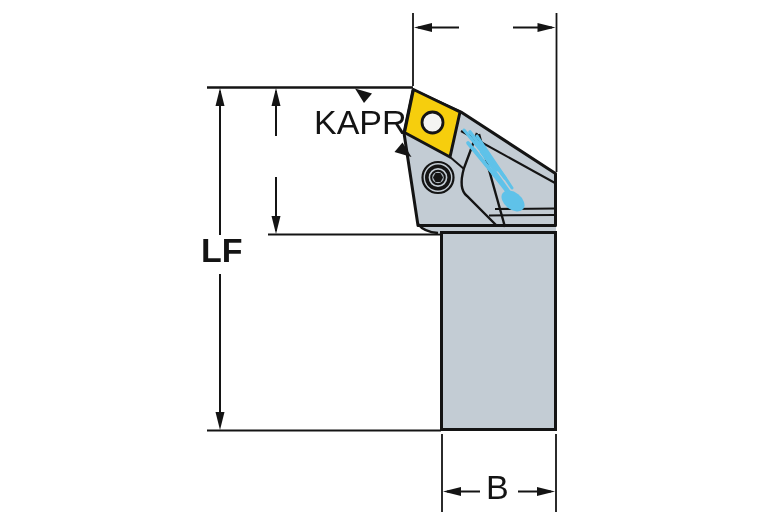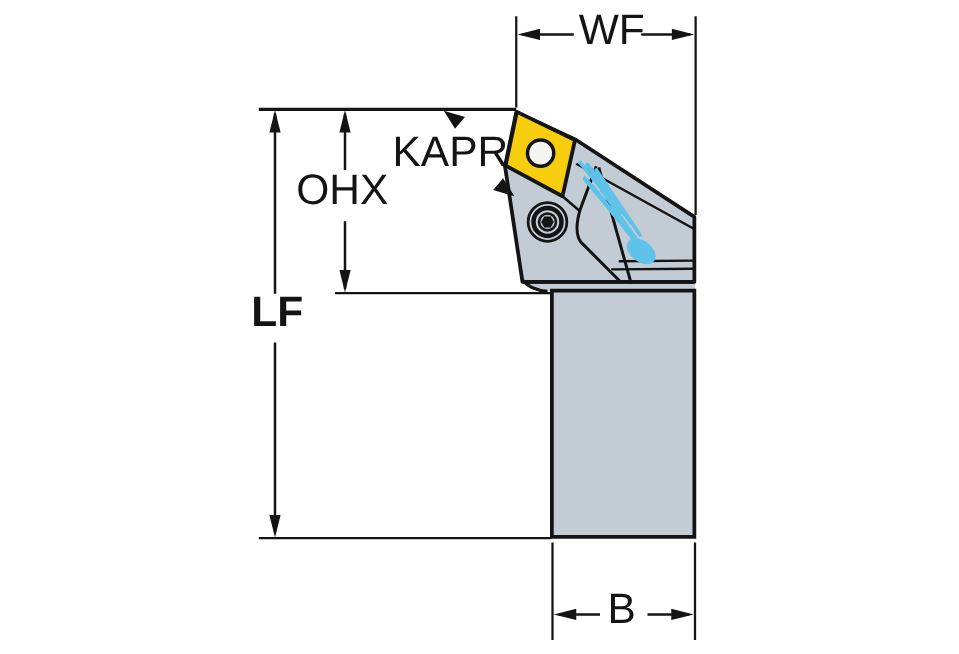--- a/index.html
+++ b/index.html
@@ -122,23 +122,21 @@
         <polygon points="443,177.5 440.5,181.9 435.5,181.9 433,177.5 435.5,173.1 440.5,173.1" fill="var(--line)" stroke="none"></polygon>
       </g>
     </g>
 
     <g fill="var(--line)">
       <polygon points="355,88.5 372,93.5 364,103"></polygon>
       <polygon points="411.5,157 394.5,152 402.5,142.5"></polygon>
     </g>
   </svg>
 
-  <div class="dim-label" style="left:463px;top:7px;">WF</div>
 
   <div class="dim-label" style="left:314px;top:105px;">KAPR</div>
 
-  <div class="dim-label" style="left:237px;top:135px;">OHX</div>
 
   <div class="dim-label" style="left:201px;top:233px;font-weight:bold;">LF</div>
 
   <div class="dim-label" style="left:486px;top:470px;">B</div>
 
 </div>
 
 </body></html>

